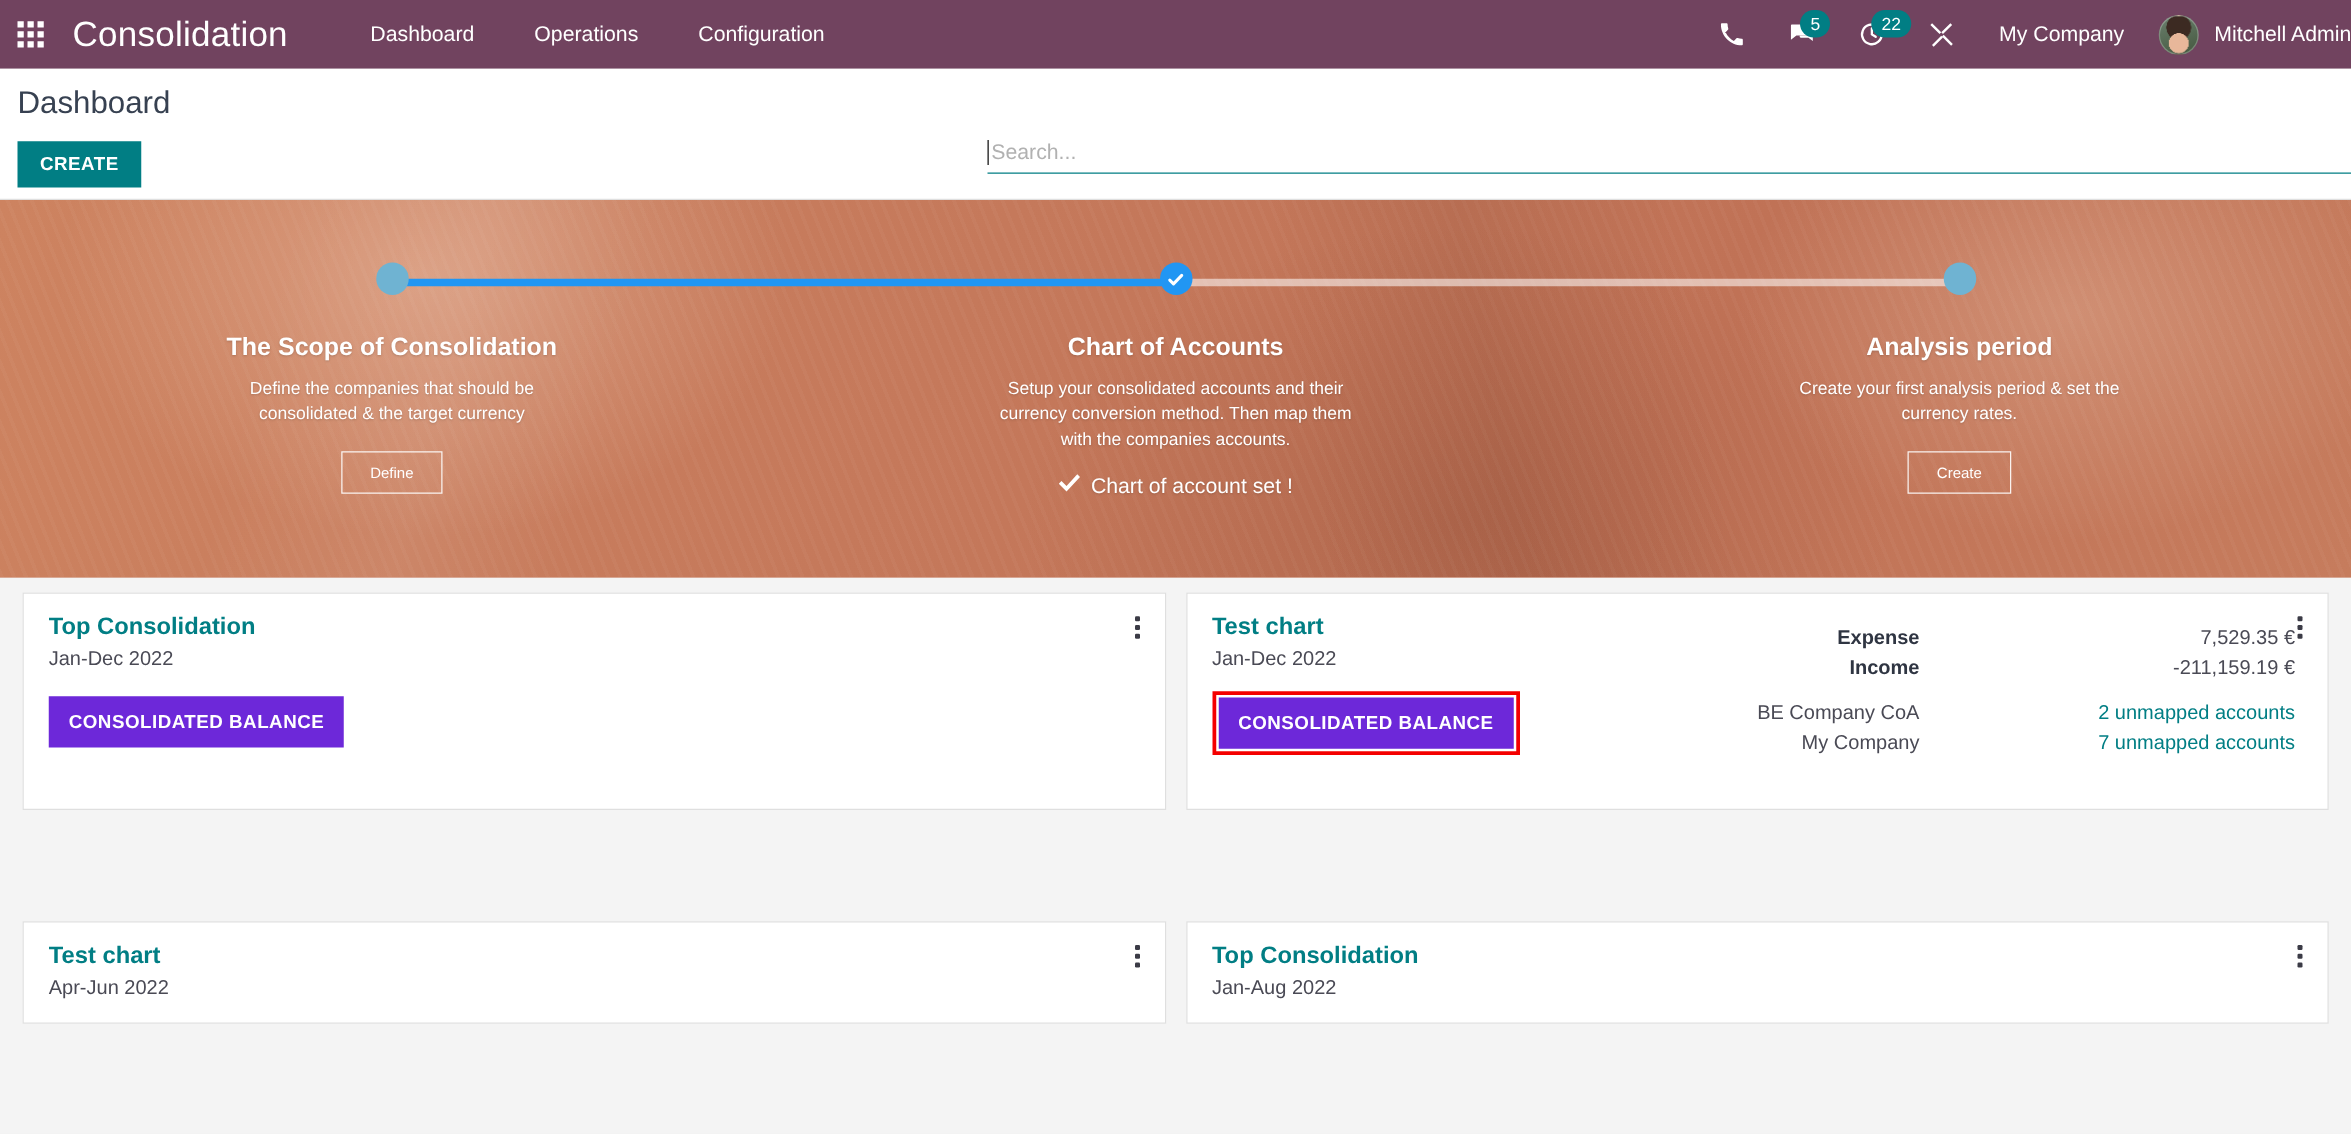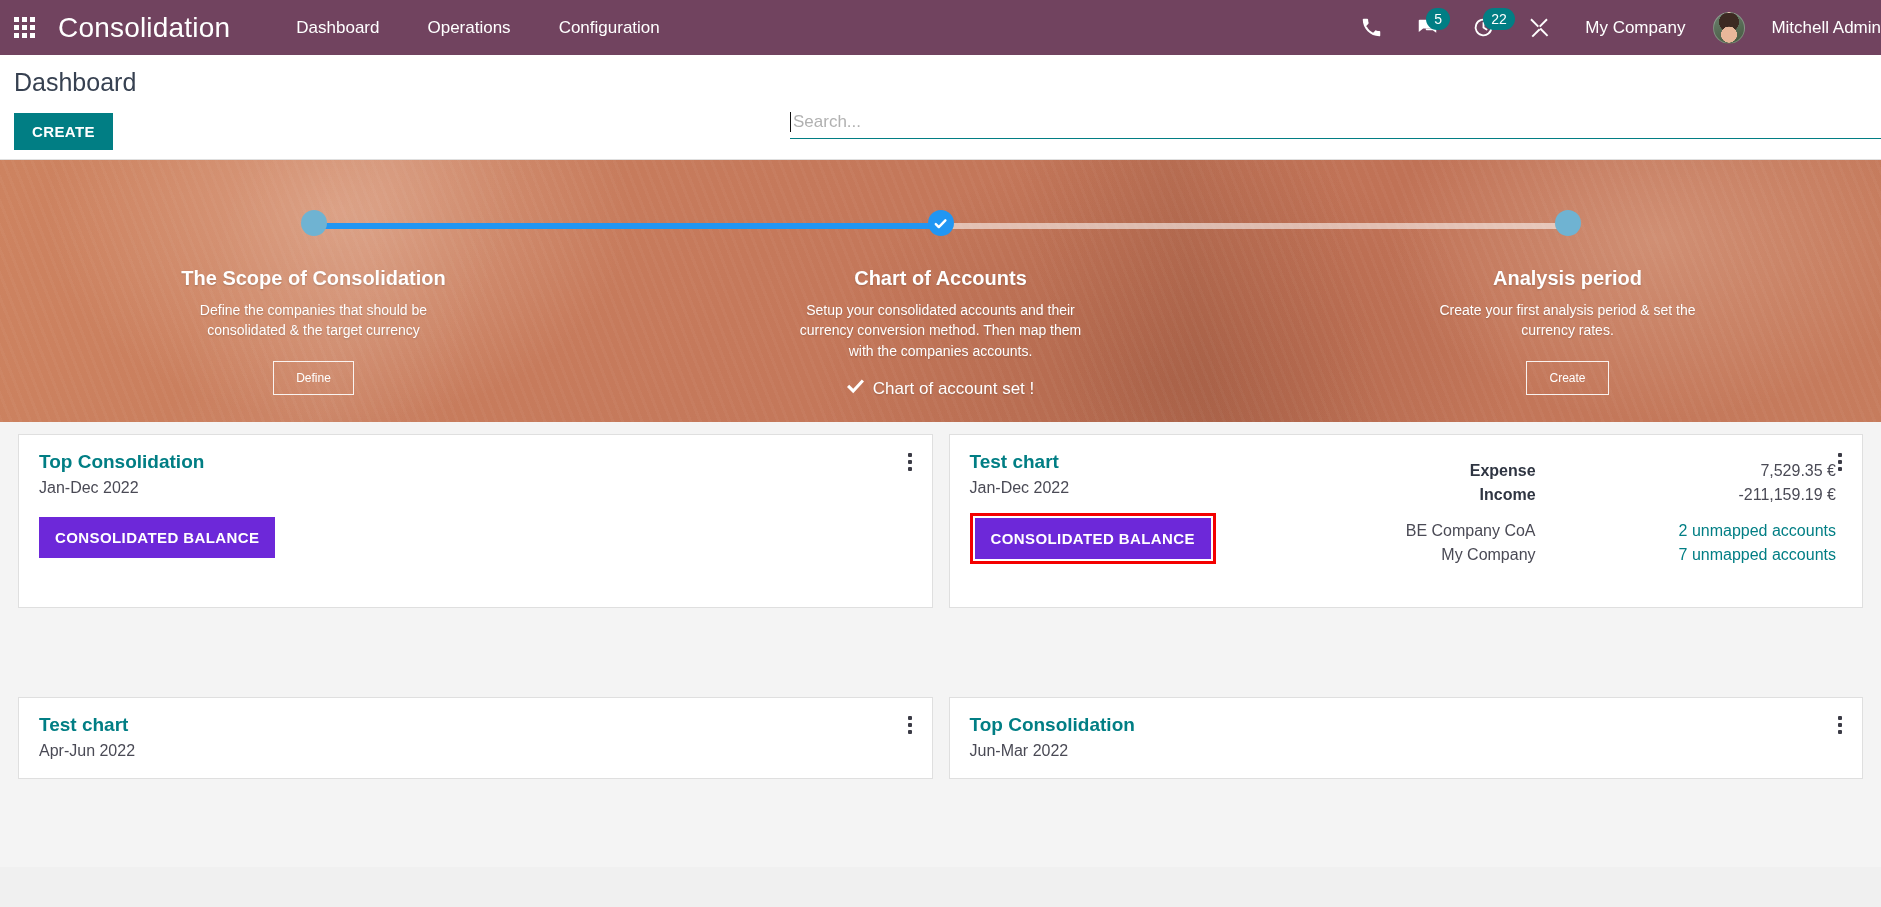--- a/index.html
+++ b/index.html
@@ -94,21 +94,21 @@
   .avatar {
     width: 32px; height: 32px;
     border-radius: 50%;
     background:
       radial-gradient(circle at 50% 72%, #e8b79a 0 30%, transparent 31%),
       radial-gradient(circle at 50% 30%, #3c2a22 0 38%, transparent 39%),
       linear-gradient(160deg, #6a7f6d 0%, #45583f 100%);
     border: 1px solid rgba(255,255,255,.25);
     flex: none;
   }
-  .user-name { font-size: 17px; margin-left: 26px; }
+  .user-name { font-size: 17px; margin-left: 12px; }
 
   
   .control-panel {
     background: #ffffff;
     border-bottom: 1px solid #dfdfdf;
     height: 105px;
     position: relative;
     padding: 0 14px;
   }
   .cp-title {
@@ -189,21 +189,21 @@
     gap: 3px;
   }
   .kanban-glyph i { background: #1d2433; display: block; }
   .list-glyph { display: flex; flex-direction: column; gap: 4px; }
   .list-glyph span { display: flex; align-items: center; gap: 4px; }
   .list-glyph b { width: 4px; height: 4px; background: #1d2433; display: block; border-radius:50%; }
   .list-glyph em { width: 17px; height: 3px; background: #1d2433; display: block; }
 
   
   .banner {
-    height: 262px;
+    height: 302px;
     position: relative;
     overflow: hidden;
     background: #c8795b;
   }
   .banner-bg {
     position: absolute; inset: 0;
     background:
       radial-gradient(ellipse 420px 300px at 18% 20%, rgba(255,225,205,.30), transparent 70%),
       radial-gradient(ellipse 500px 340px at 62% 85%, rgba(120,60,40,.22), transparent 70%),
       radial-gradient(ellipse 380px 260px at 88% 30%, rgba(255,230,210,.22), transparent 70%),
@@ -602,21 +602,21 @@
           <i></i>
           <i></i>
         </div>
     </div>
   </div>
 
   <div class="kcol">
     <div class="kcard short">
       <div class="kcard-left">
         <div class="kcard-title">Top Consolidation</div>
-        <div class="kcard-sub">Jun-Mar 2022</div>
+        <div class="kcard-sub">Jan-Aug 2022</div>
       </div>
       <div class="kmenu">
           <i></i>
           <i></i>
           <i></i>
         </div>
     </div>
   </div>
 
 </div>

